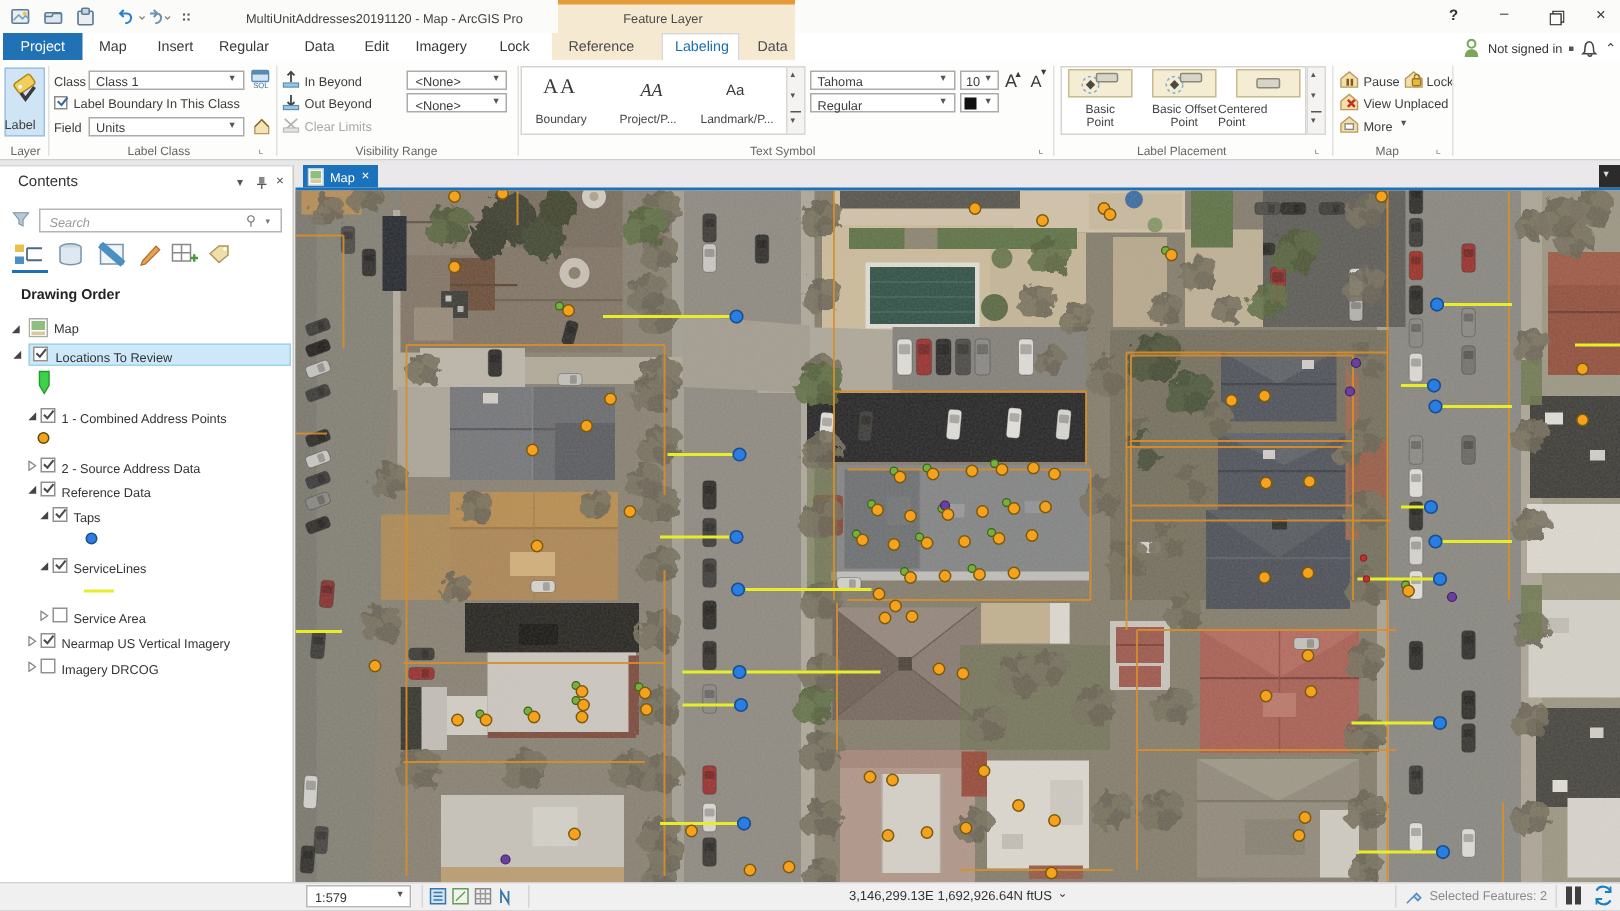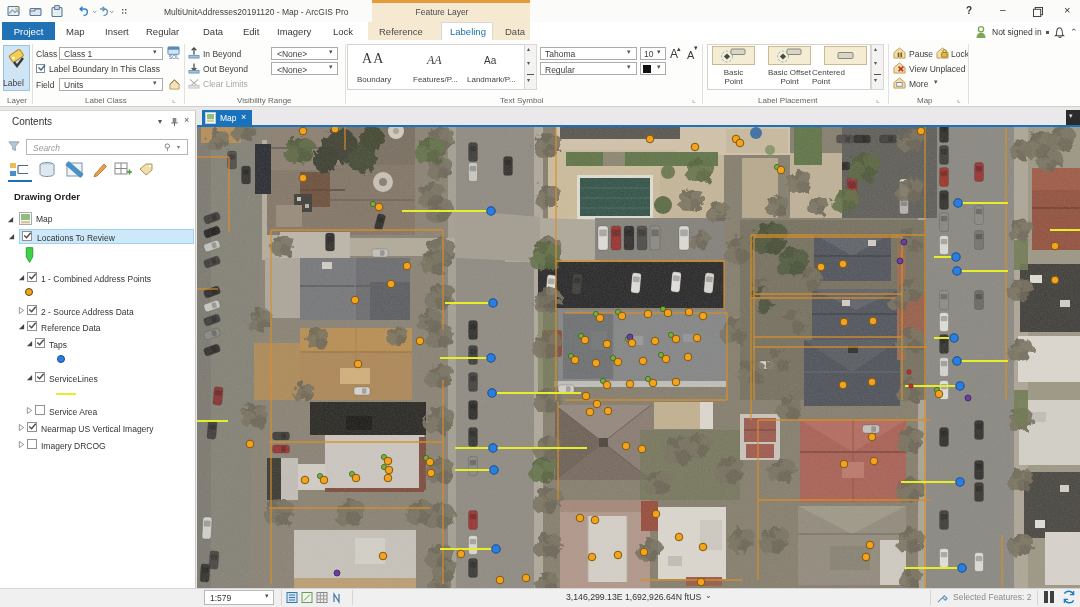--- a/index.html
+++ b/index.html
@@ -130,21 +130,21 @@
 <div class="ab" style="left:271px;top:62px;width:67px;height:13px;background:#fff;border:1px solid #ababab"></div>
 <div class="tx" style="left:277px;top:64.5px">&lt;None&gt;</div>
 <div class="tx" style="left:329px;top:63px;font-size:7px;color:#555">▾</div>
 <div class="t8" style="left:237px;top:96px">Visibility Range</div>
 <div class="ab" style="left:345px;top:44px;width:1px;height:60px;background:#e2e1df"></div>
 
 <div class="ab" style="left:347px;top:44px;width:178px;height:46px;background:#fff;border:1px solid #d5d4d2"></div>
 <div class="tx" style="left:362px;top:51px;font-size:14px;color:#3a3a3a;font-family:'Liberation Serif',serif">A A</div>
 <div class="t8" style="left:357px;top:75px;color:#444">Boundary</div>
 <div class="tx" style="left:427px;top:53px;font-size:12px;color:#3a3a3a;font-style:italic;font-family:'Liberation Serif',serif">AA</div>
-<div class="t8" style="left:413px;top:75px;color:#444">Features/P...</div>
+<div class="t8" style="left:413px;top:75px;color:#444">Project/P...</div>
 <div class="tx" style="left:484px;top:55px;font-size:10px;color:#3a3a3a">Aa</div>
 <div class="t8" style="left:467px;top:75px;color:#444">Landmark/P...</div>
 <div class="ab" style="left:524px;top:44px;width:13px;height:46px;background:#f4f3f2;border:1px solid #d8d8d8"></div>
 <div class="tx" style="left:527px;top:45px;font-size:6px;color:#555">▴</div>
 <div class="tx" style="left:527px;top:59px;font-size:6px;color:#555">▾</div>
 <div class="tx" style="left:527px;top:76px;font-size:6px;color:#555">▾</div>
 <div class="ab" style="left:527px;top:74px;width:7px;height:1px;background:#555"></div>
 <div class="ab" style="left:540px;top:46.5px;width:97px;height:13px;background:#fff;border:1px solid #ababab"></div>
 <div class="tx" style="left:545px;top:49px">Tahoma</div>
 <div class="tx" style="left:627px;top:48px;font-size:7px;color:#555">▾</div>

